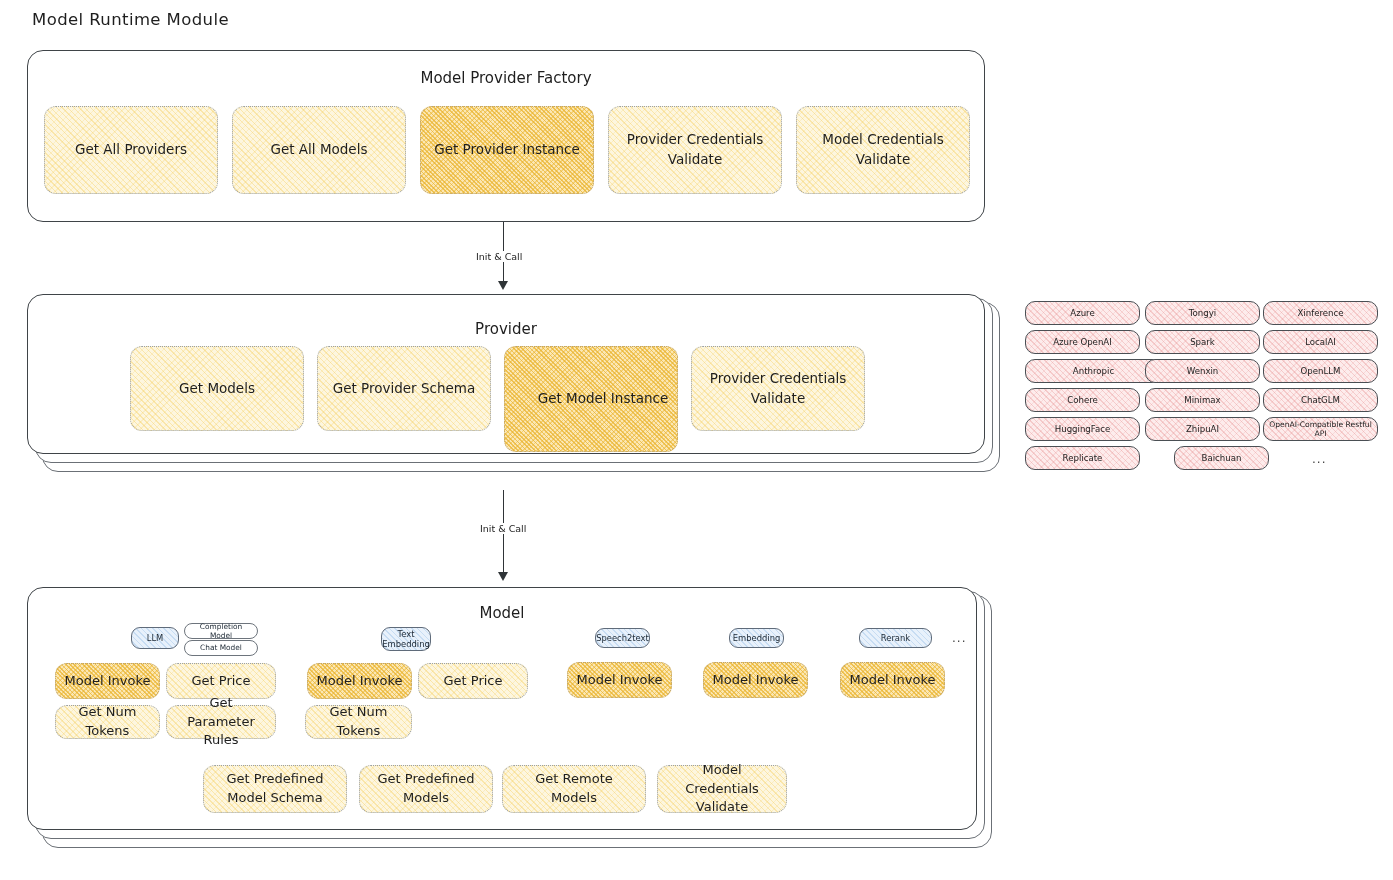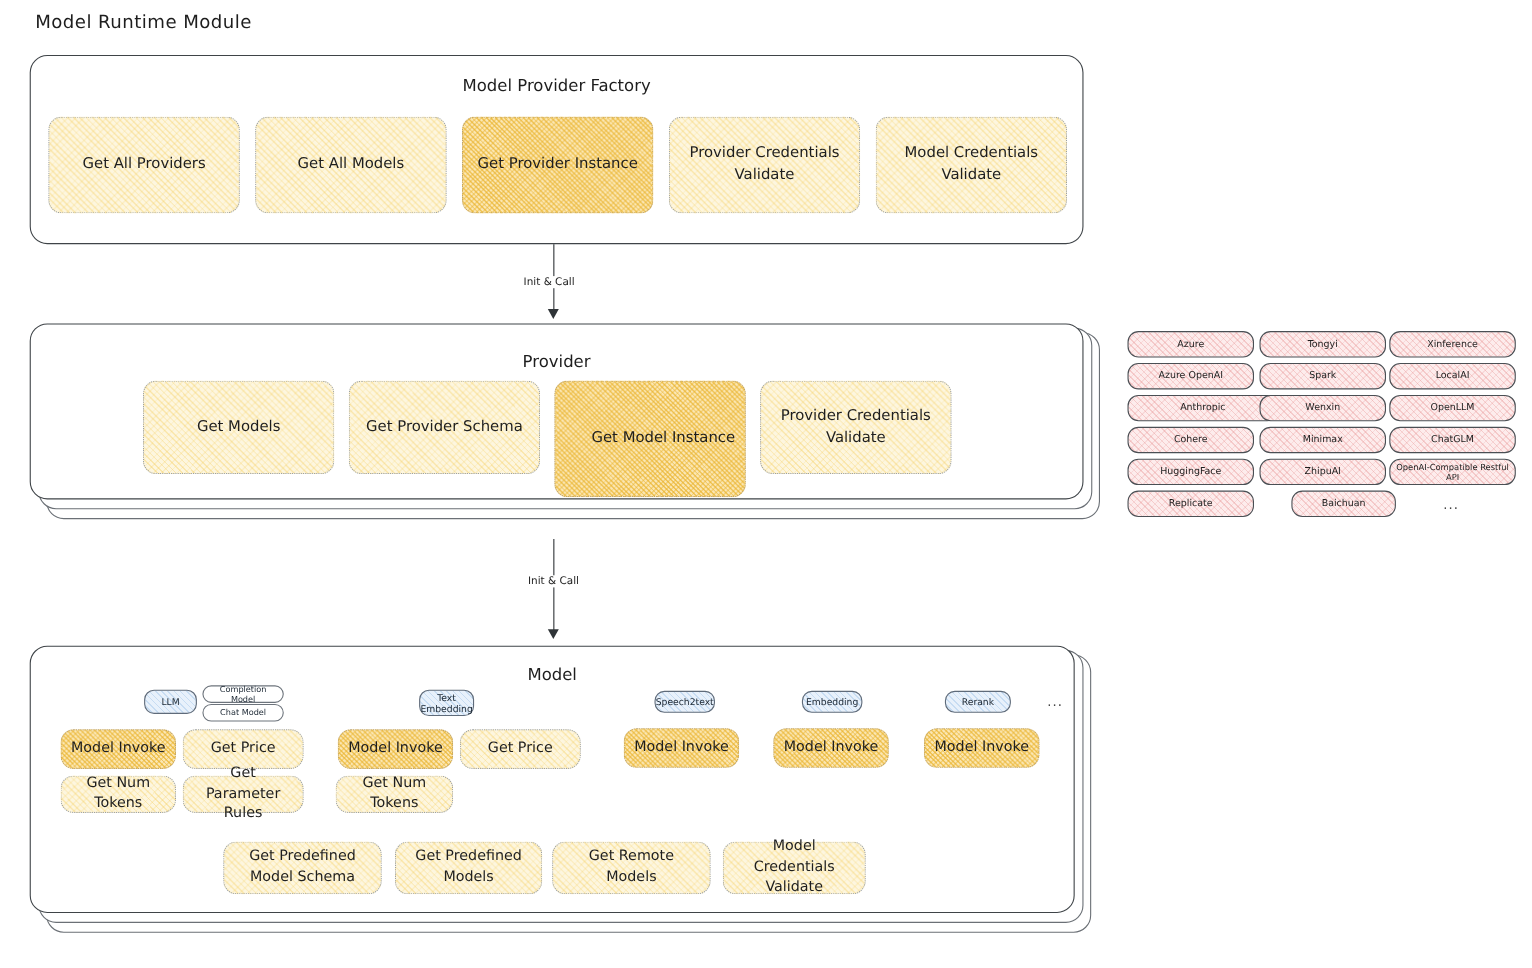--- a/index.html
+++ b/index.html
@@ -209,21 +209,21 @@
   <div class="card hl sm" style="left:307px;top:663px;width:105px;height:36px;">Model Invoke</div>
   <div class="card sm" style="left:418px;top:663px;width:110px;height:36px;">Get Price</div>
   <div class="card sm" style="left:305px;top:705px;width:107px;height:34px;">Get Num Tokens</div>
 
   <div class="badge" style="left:595px;top:628px;width:55px;height:20px;">Speech2text</div>
   <div class="card hl sm" style="left:567px;top:662px;width:105px;height:36px;">Model Invoke</div>
 
   <div class="badge" style="left:729px;top:628px;width:55px;height:20px;">Embedding</div>
   <div class="card hl sm" style="left:703px;top:662px;width:105px;height:36px;">Model Invoke</div>
 
-  <div class="badge" style="left:859px;top:628px;width:60px;height:20px;">Rerank</div>
+  <div class="badge" style="left:859px;top:628px;width:73px;height:20px;">Rerank</div>
   <div class="card hl sm" style="left:840px;top:662px;width:105px;height:36px;">Model Invoke</div>
 
   <div class="dots" style="left:952px;top:631px;">...</div>
 
   <div class="card sm" style="left:203px;top:765px;width:144px;height:48px;">Get Predefined Model Schema</div>
   <div class="card sm" style="left:359px;top:765px;width:134px;height:48px;">Get Predefined Models</div>
   <div class="card sm" style="left:502px;top:765px;width:144px;height:48px;">Get Remote Models</div>
   <div class="card sm" style="left:657px;top:765px;width:130px;height:48px;">Model Credentials Validate</div>
 
 </div>

